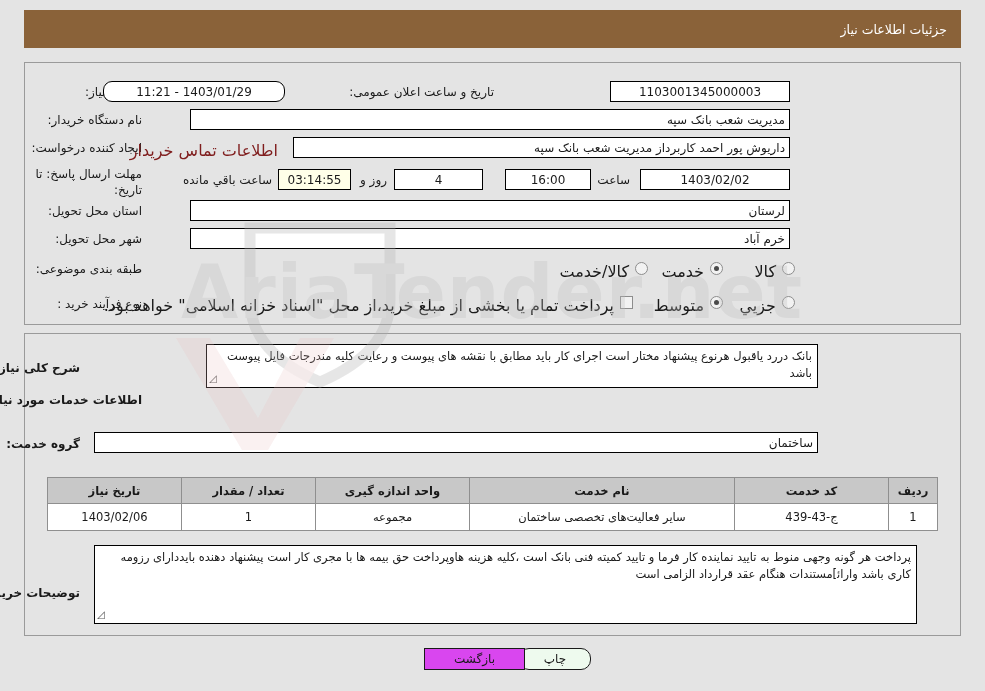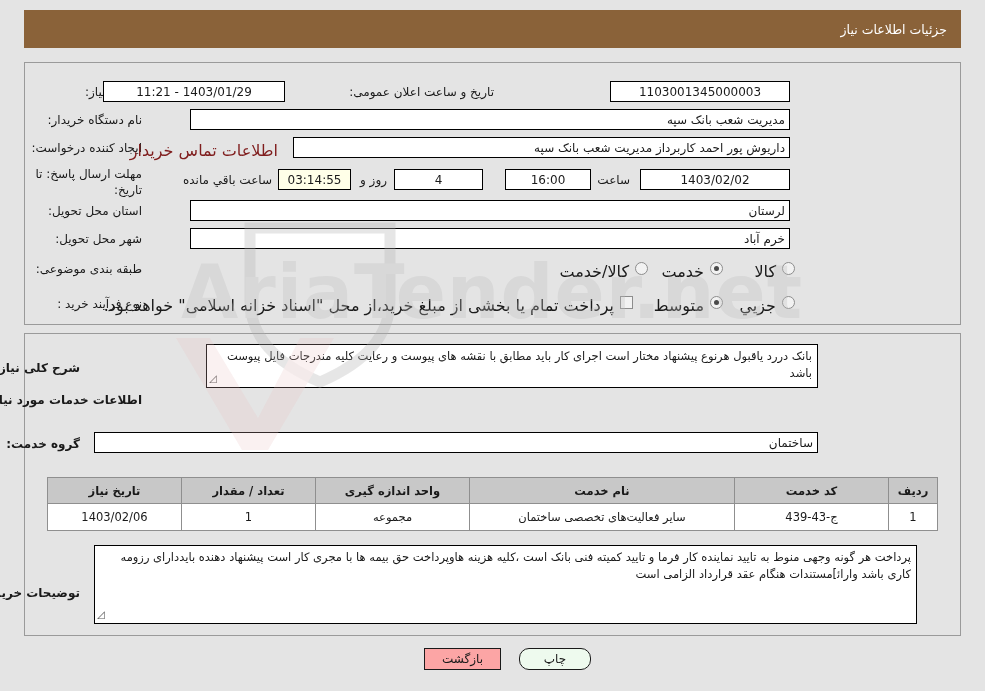--- a/index.html
+++ b/index.html
@@ -182,38 +182,38 @@
     box-sizing: border-box;
     font-size: 12px;
     color: #1a1a1a;
     display: flex;
     align-items: center;
     justify-content: center;
     cursor: pointer;
     font-family: "DejaVu Sans", "Liberation Sans", sans-serif;
   }
   #btn-print  { left: 519px; top: 648px; width: 72px; background: #eefaee; border-radius: 10px; }
-  #btn-back   { left: 424px; top: 648px; width: 77px; background: #fca5a5; }
+  #btn-back   { left: 424px; top: 648px; width: 101px; background: #d946ef; }
 </style>
 </head>
 <body>
 
 <div id="page">
 
   <div class="titlebar">
     <span>جزئیات اطلاعات نیاز</span>
   </div>
 
   <div class="panel" id="panel-top"></div>
 
   <div class="lbl" style="right:843px; top:85px;">شماره نیاز:</div>
   <div class="fld ctr" style="right:195px; top:81px; width:180px;">1103001345000003</div>
 
   <div class="lbl" style="right:491px; top:85px;">تاریخ و ساعت اعلان عمومی:</div>
-  <div class="fld ctr" style="right:700px; top:81px; width:182px;">1403/01/29 - 11:21</div>
+  <div class="fld ctr" style="right:700px; top:81px; width:182px;border-radius:9px;">1403/01/29 - 11:21</div>
 
   <div class="lbl" style="right:843px; top:113px;">نام دستگاه خریدار:</div>
   <div class="fld right" style="right:195px; top:109px; width:600px;">مدیریت شعب بانک سپه</div>
 
   <div class="lbl" style="right:843px; top:141px;">ایجاد کننده درخواست:</div>
   <div class="fld right" style="right:195px; top:137px; width:497px;">داریوش پور احمد کاربرداز مدیریت شعب بانک سپه</div>
   <div class="link" style="right:707px; top:141px;">اطلاعات تماس خریدار</div>
 
   <div class="lbl" style="right:843px; top:166px; width:120px; line-height:16px; white-space:normal;">مهلت ارسال پاسخ: تا تاریخ:</div>
   <div class="fld ctr" style="right:195px; top:169px; width:150px;">1403/02/02</div>

